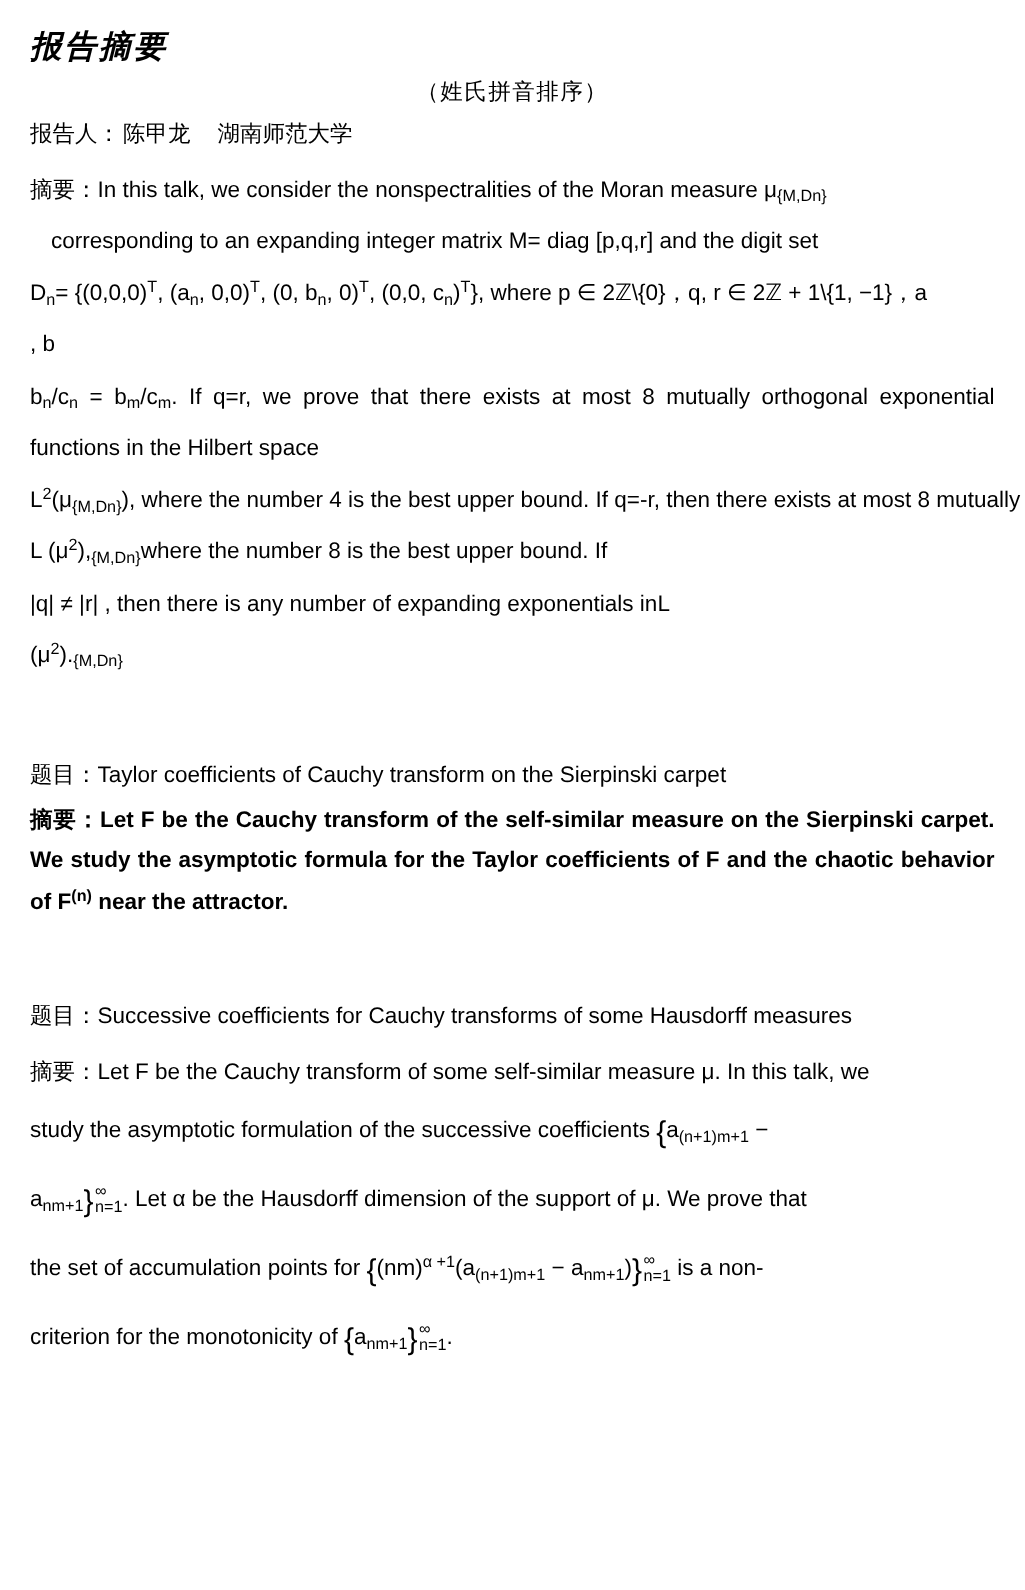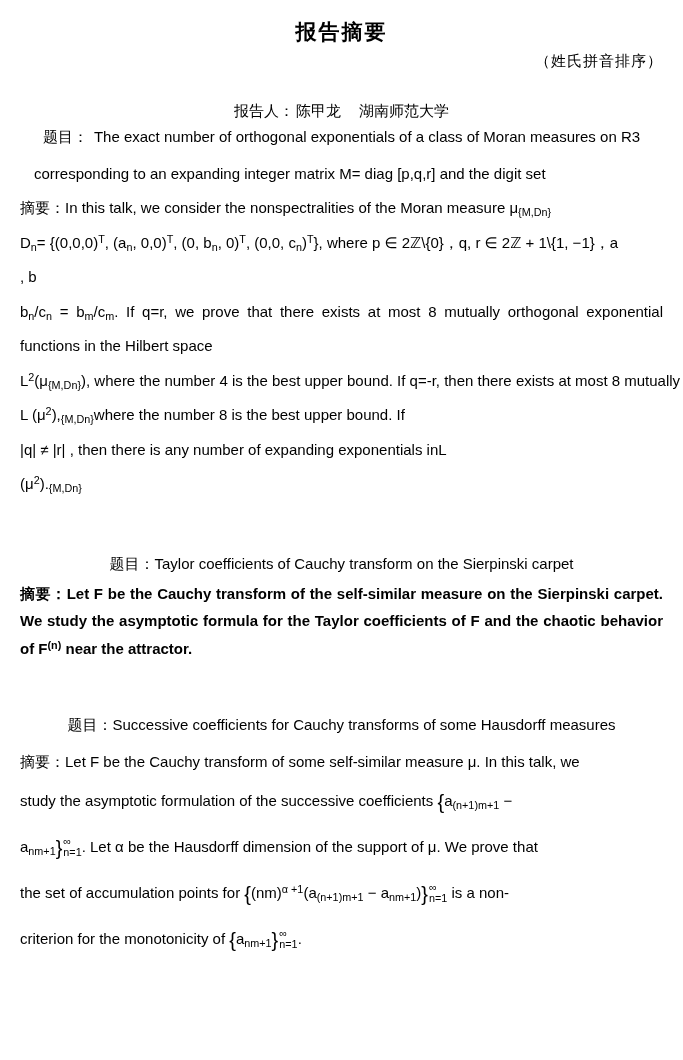--- a/index.html
+++ b/index.html
@@ -13,42 +13,42 @@
     font-family: "Liberation Sans", sans-serif;
     color: #000000;
     -webkit-font-smoothing: antialiased;
   }
   .page {
     width: 683px;
     box-sizing: border-box;
     padding: 10px 20px 14px 20px;
   }
   .doc-title {
-    text-align: center;
+    text-align: left;
     font-size: 21px;
     font-weight: 700;
     letter-spacing: 2px;
     margin: 6px 0 4px 0;
     line-height: 1.5;
+    font-style: italic;
   }
   .doc-subtitle {
-    text-align: right;
+    text-align: center;
     font-size: 15px;
     font-weight: 400;
-    margin: 0 0 28px 0;
+    margin: 0 0 7px 0;
     letter-spacing: 1px;
   }
   .entry {
     margin-bottom: 22px;
   }
   .entry-line {
     font-size: 15px;
     line-height: 1.6;
     margin: 2px 0;
-    text-align: center;
   }
   .lbl {
     font-size: 15px;
   }
   .speaker-name {
     padding-left: 2px;
   }
   .affil {
     padding-left: 18px;
   }
@@ -103,33 +103,30 @@
 
 <div class="page">
 
   <div class="doc-title">报告摘要</div>
   <div class="doc-subtitle">（姓氏拼音排序）</div>
 
   <div class="entry">
     <div class="entry-line">
       <span class="lbl">报告人：</span><span class="speaker-name">陈甲龙</span><span class="affil">湖南师范大学</span>
     </div>
-    <div class="entry-line">
-      <span class="lbl">题目：</span><span class="title-text">The exact number of orthogonal exponentials of a class of Moran measures on R3</span>
-    </div>
 
     <div class="gap-sm"></div>
-
-    <div class="mathline">
-      <span class="indent"></span><span>corresponding to an expanding integer matrix M= diag [p,q,r]    and the digit set</span>
-    </div>
 
     <div class="mathline">
       <span class="lbl">摘要：</span><span>In this talk, we consider the nonspectralities of the Moran measure</span>
       <span class="nowrap"><span>μ</span><sub><span>{M,D</span><span>n</span><span>}</span></sub></span>
+    </div>
+
+    <div class="mathline">
+      <span class="indent"></span><span>corresponding to an expanding integer matrix M= diag [p,q,r]    and the digit set</span>
     </div>
 
     <div class="mathline">
       <span class="nowrap"><span>D</span><sub>n</sub><span>= {(0,0,0)</span><sup>T</sup><span>, (a</span><sub>n</sub><span>, 0,0)</span><sup>T</sup><span>, (0, b</span><sub>n</sub><span>, 0)</span><sup>T</sup><span>, (0,0, c</span><sub>n</sub><span>)</span><sup>T</sup><span>},  where  p ∈ 2ℤ\{0}，q, r ∈ 2ℤ + 1\{1, −1}，a</span></span>
     </div>
 
     <div class="mathline">
       <span class="nowrap"><span>, b</span></span>
     </div>
 

